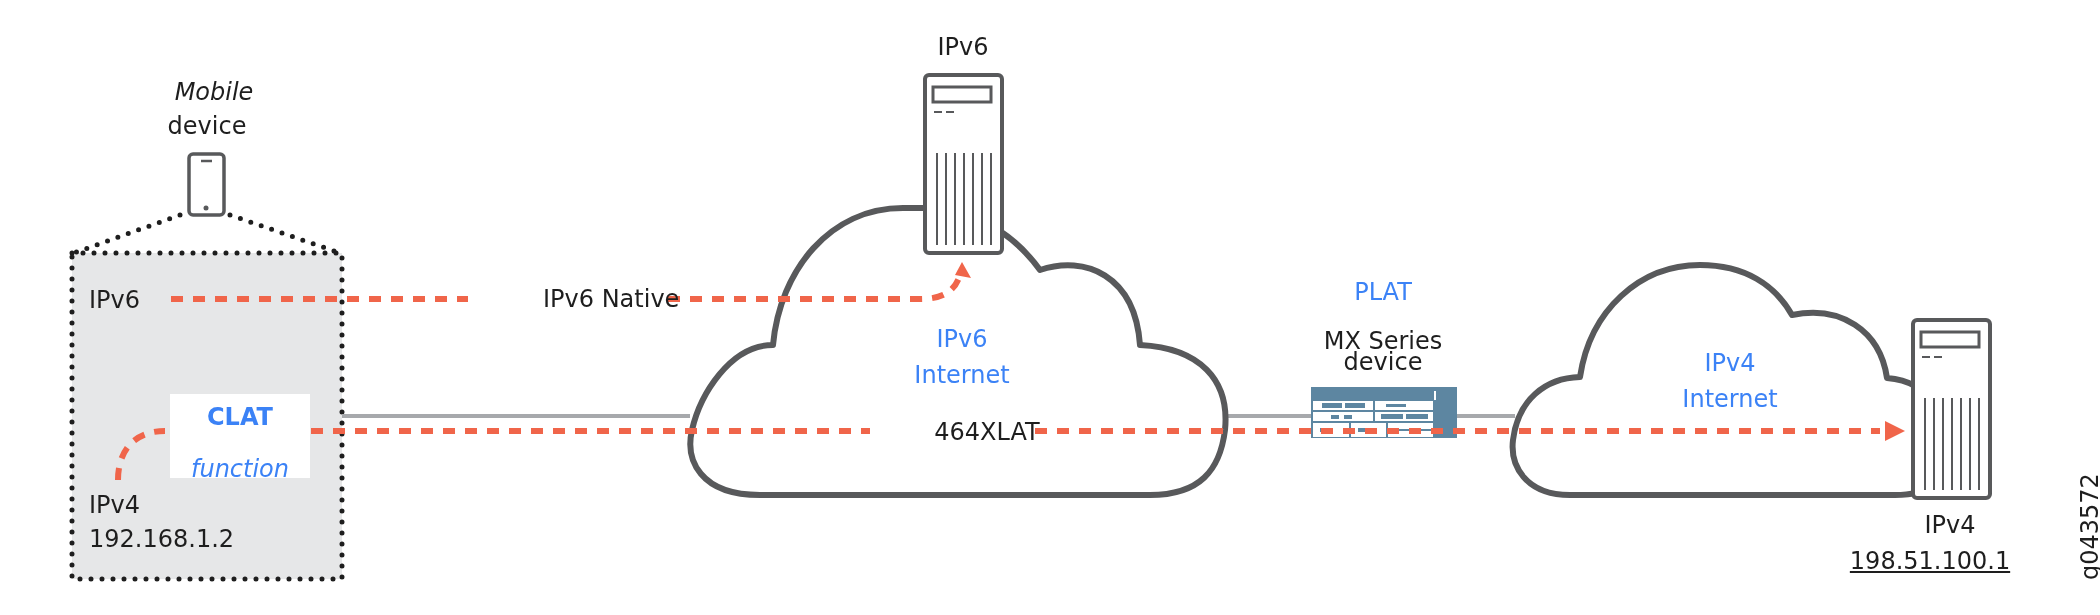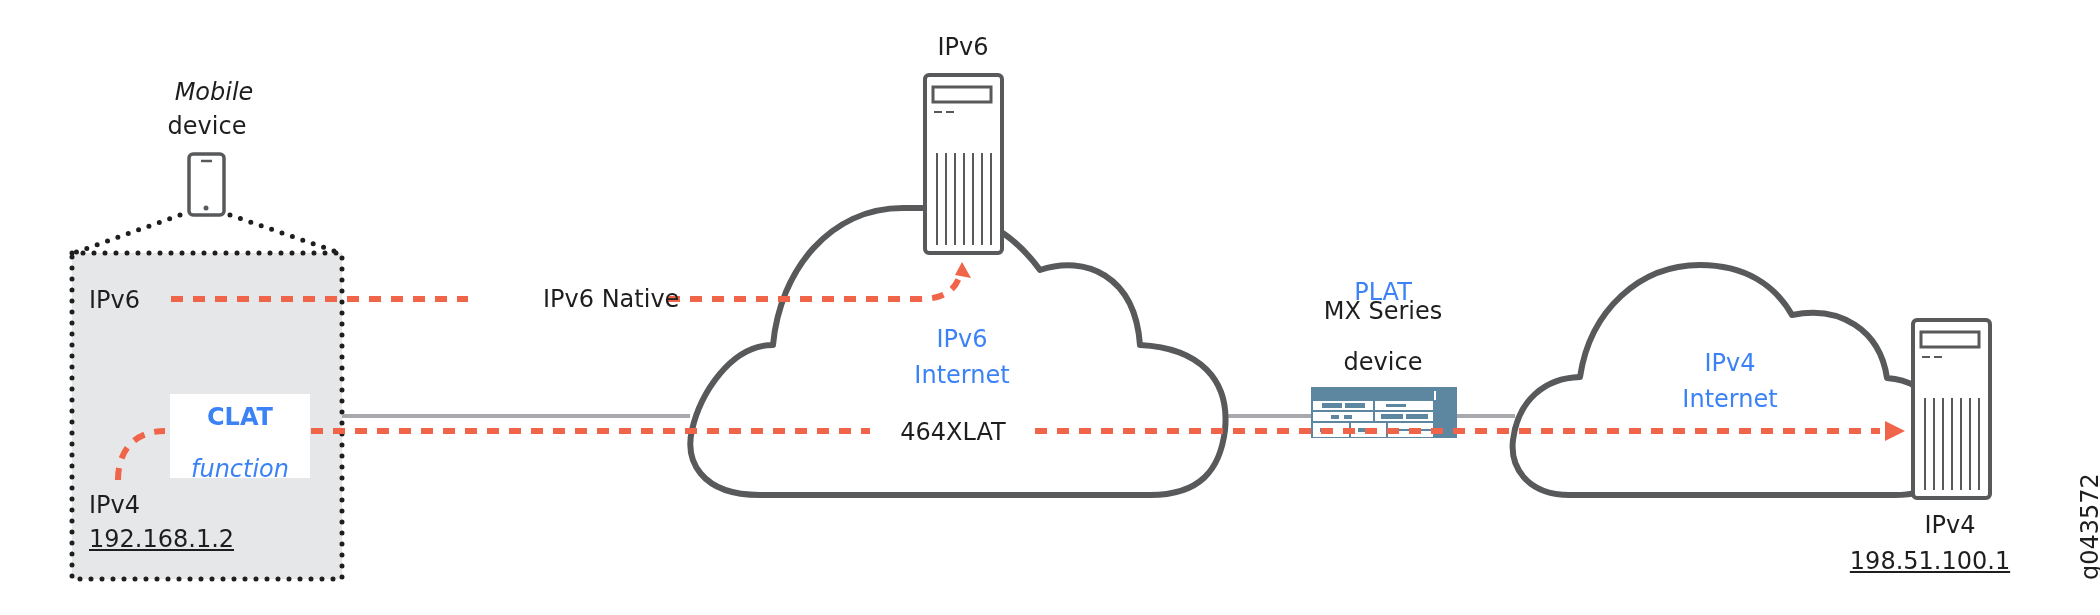--- a/index.html
+++ b/index.html
@@ -117,33 +117,33 @@
 <div class="lbl center" style="left:214px; top:75px;font-style:italic;">Mobile</div>
 <div class="lbl center" style="left:207px; top:109px;">device</div>
 
 <div class="lbl" style="left:89px; top:283px;">IPv6</div>
 
 <div class="clat-box"></div>
 <div class="lbl blue center" style="left:240px; top:400px;font-weight:bold;">CLAT</div>
 <div class="lbl blue center" style="left:240px; top:452px;font-style:italic;">function</div>
 
 <div class="lbl" style="left:89px; top:488px;">IPv4</div>
-<div class="lbl" style="left:89px; top:522px;text-decoration:underline;">192.168.1.2</div>
+<div class="lbl" style="left:89px; top:522px;">192.168.1.2</div>
 
 <div class="lbl" style="left:503px; top:282px;margin-left:40px;">IPv6 Native</div>
 
 <div class="lbl center" style="left:963px; top:30px;">IPv6</div>
 
 <div class="lbl blue center" style="left:962px; top:322px;">IPv6</div>
 <div class="lbl blue center" style="left:962px; top:358px;">Internet</div>
 
-<div class="lbl center" style="left:953px; top:415px;">464XLAT</div>
+<div class="lbl center" style="left:987px; top:415px;">464XLAT</div>
 
 <div class="lbl blue center" style="left:1383px; top:275px;">PLAT</div>
-<div class="lbl center" style="left:1383px; top:294px;text-align:right;">MX Series</div>
+<div class="lbl center" style="left:1383px; top:324px;text-align:right;">MX Series</div>
 <div class="lbl center" style="left:1383px; top:345px;">device</div>
 
 <div class="lbl blue center" style="left:1730px; top:346px;">IPv4</div>
 <div class="lbl blue center" style="left:1730px; top:382px;">Internet</div>
 
 <div class="lbl center" style="left:1950px; top:508px;">IPv4</div>
 <div class="lbl center" style="left:1930px; top:544px;text-decoration:underline;">198.51.100.1</div>
 
 <div class="tag" style="left:2076px; top:580px;">g043572</div>
 

